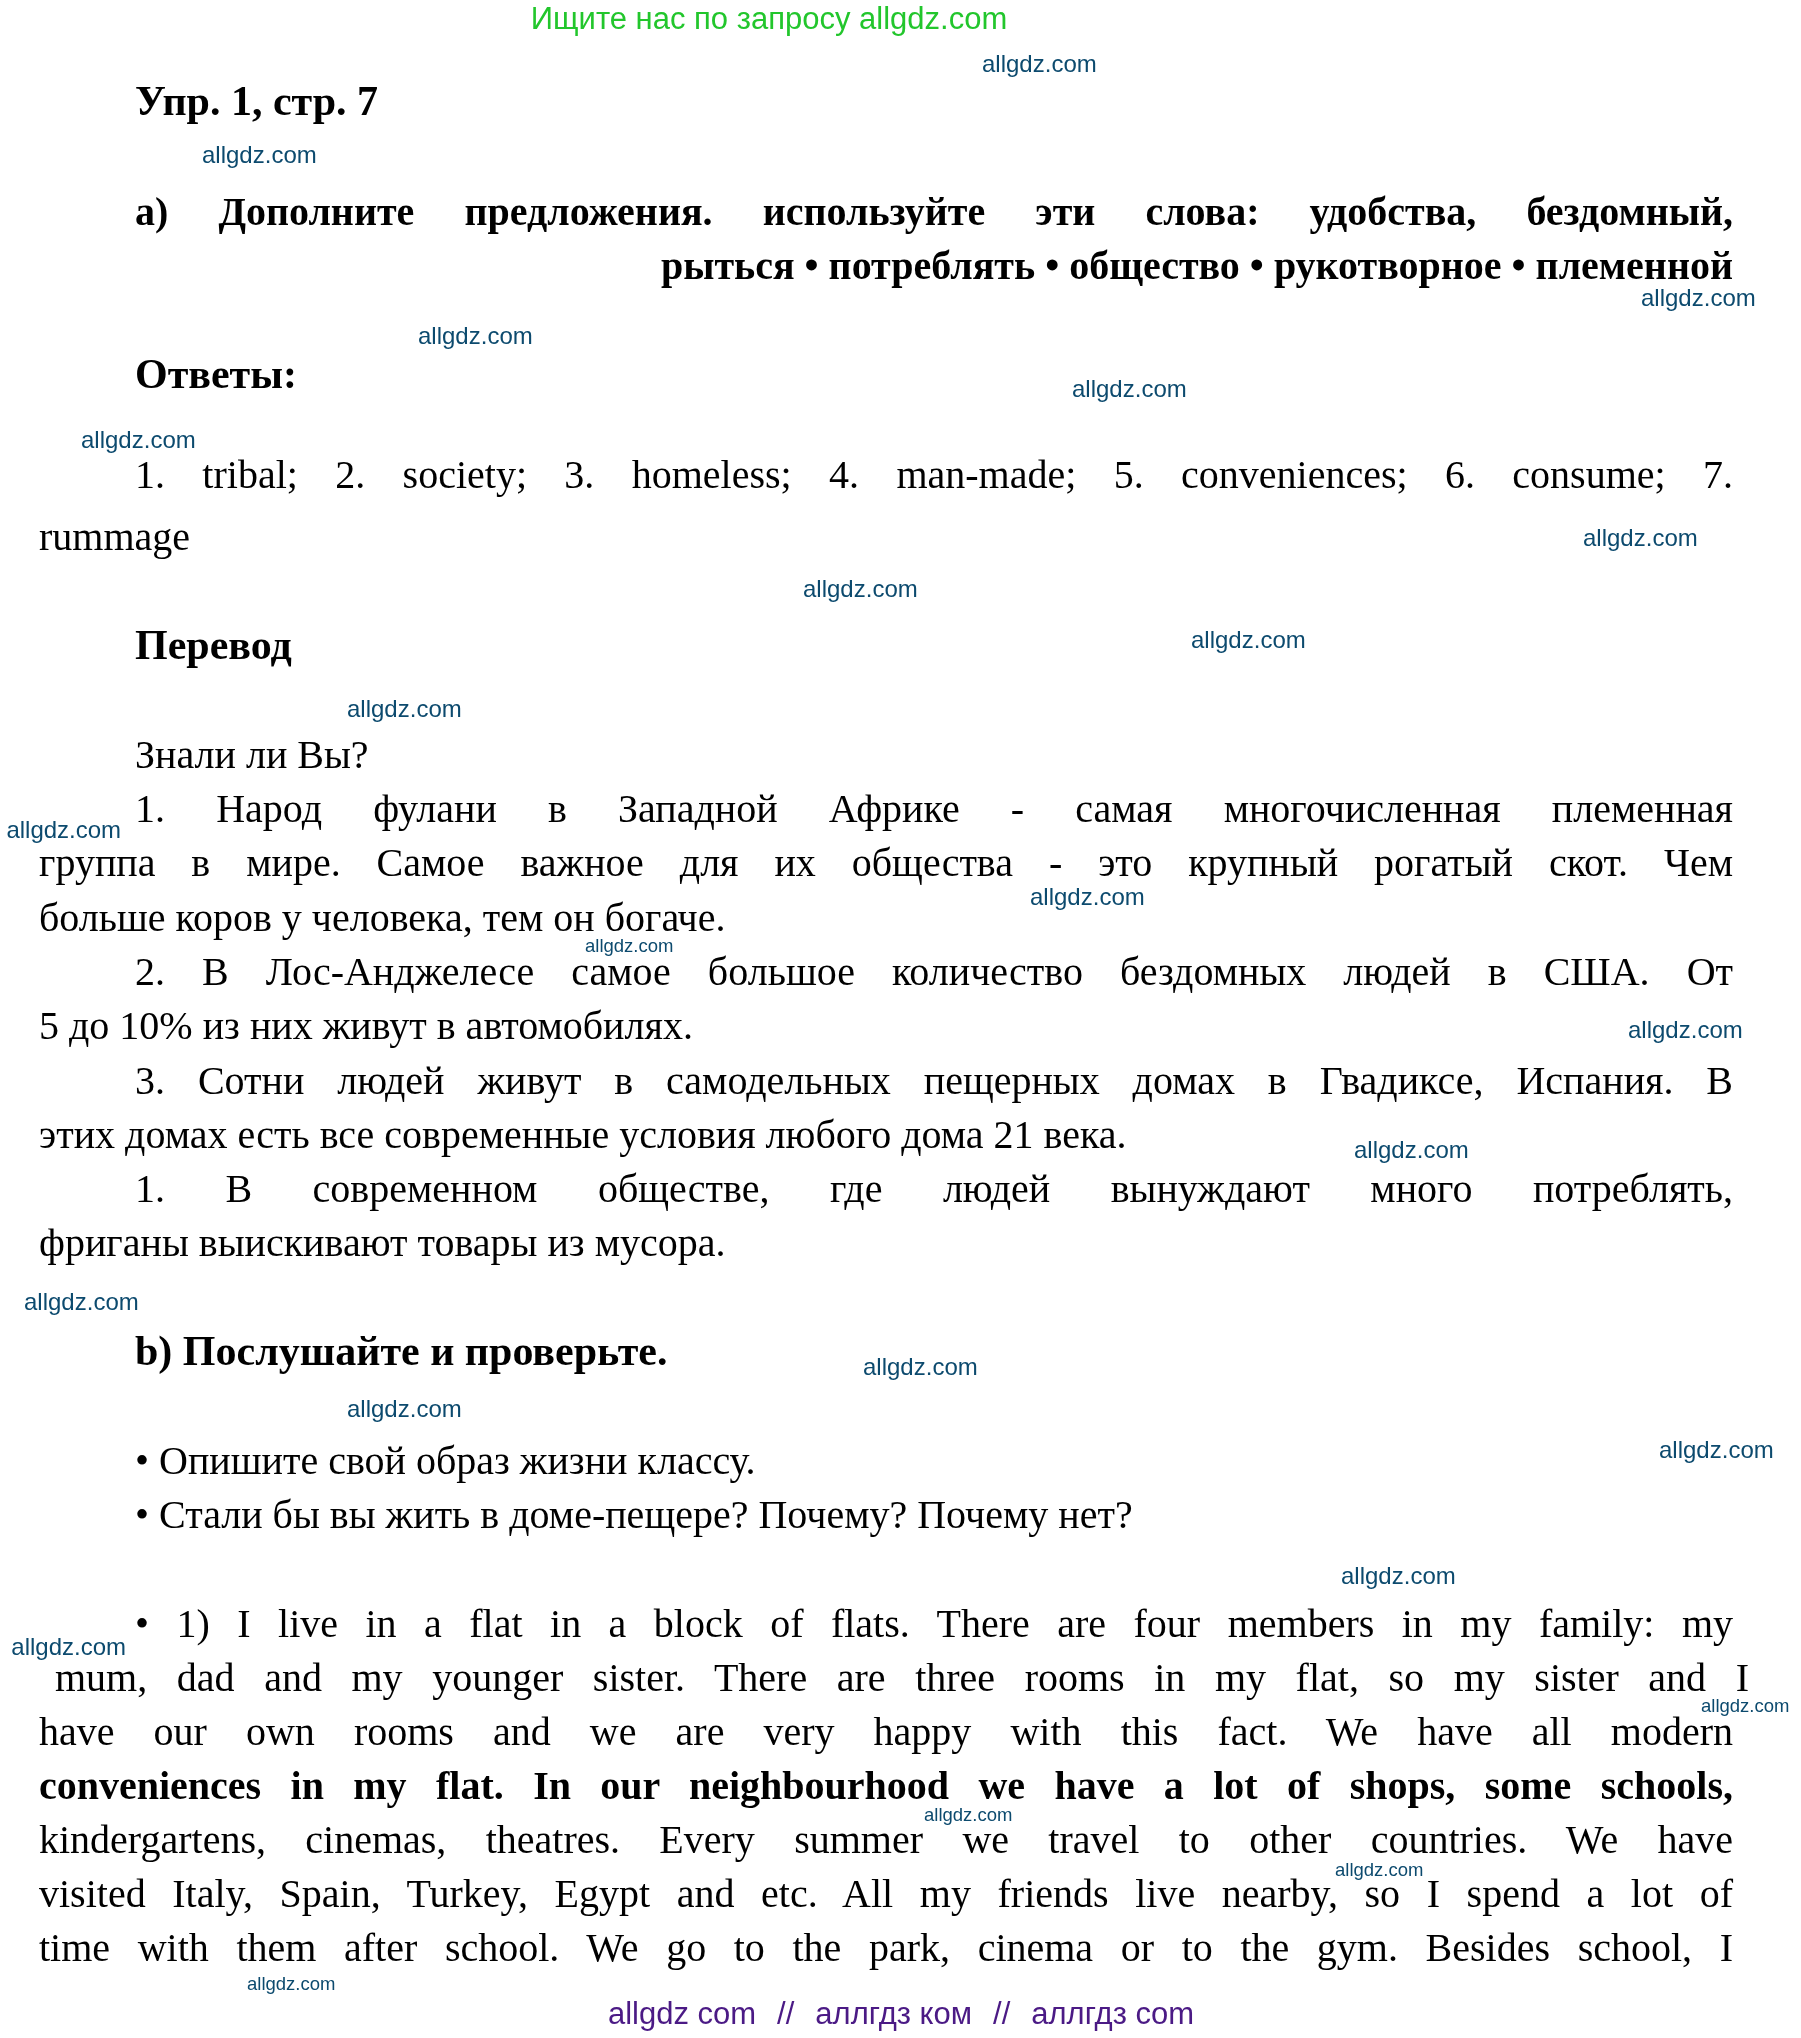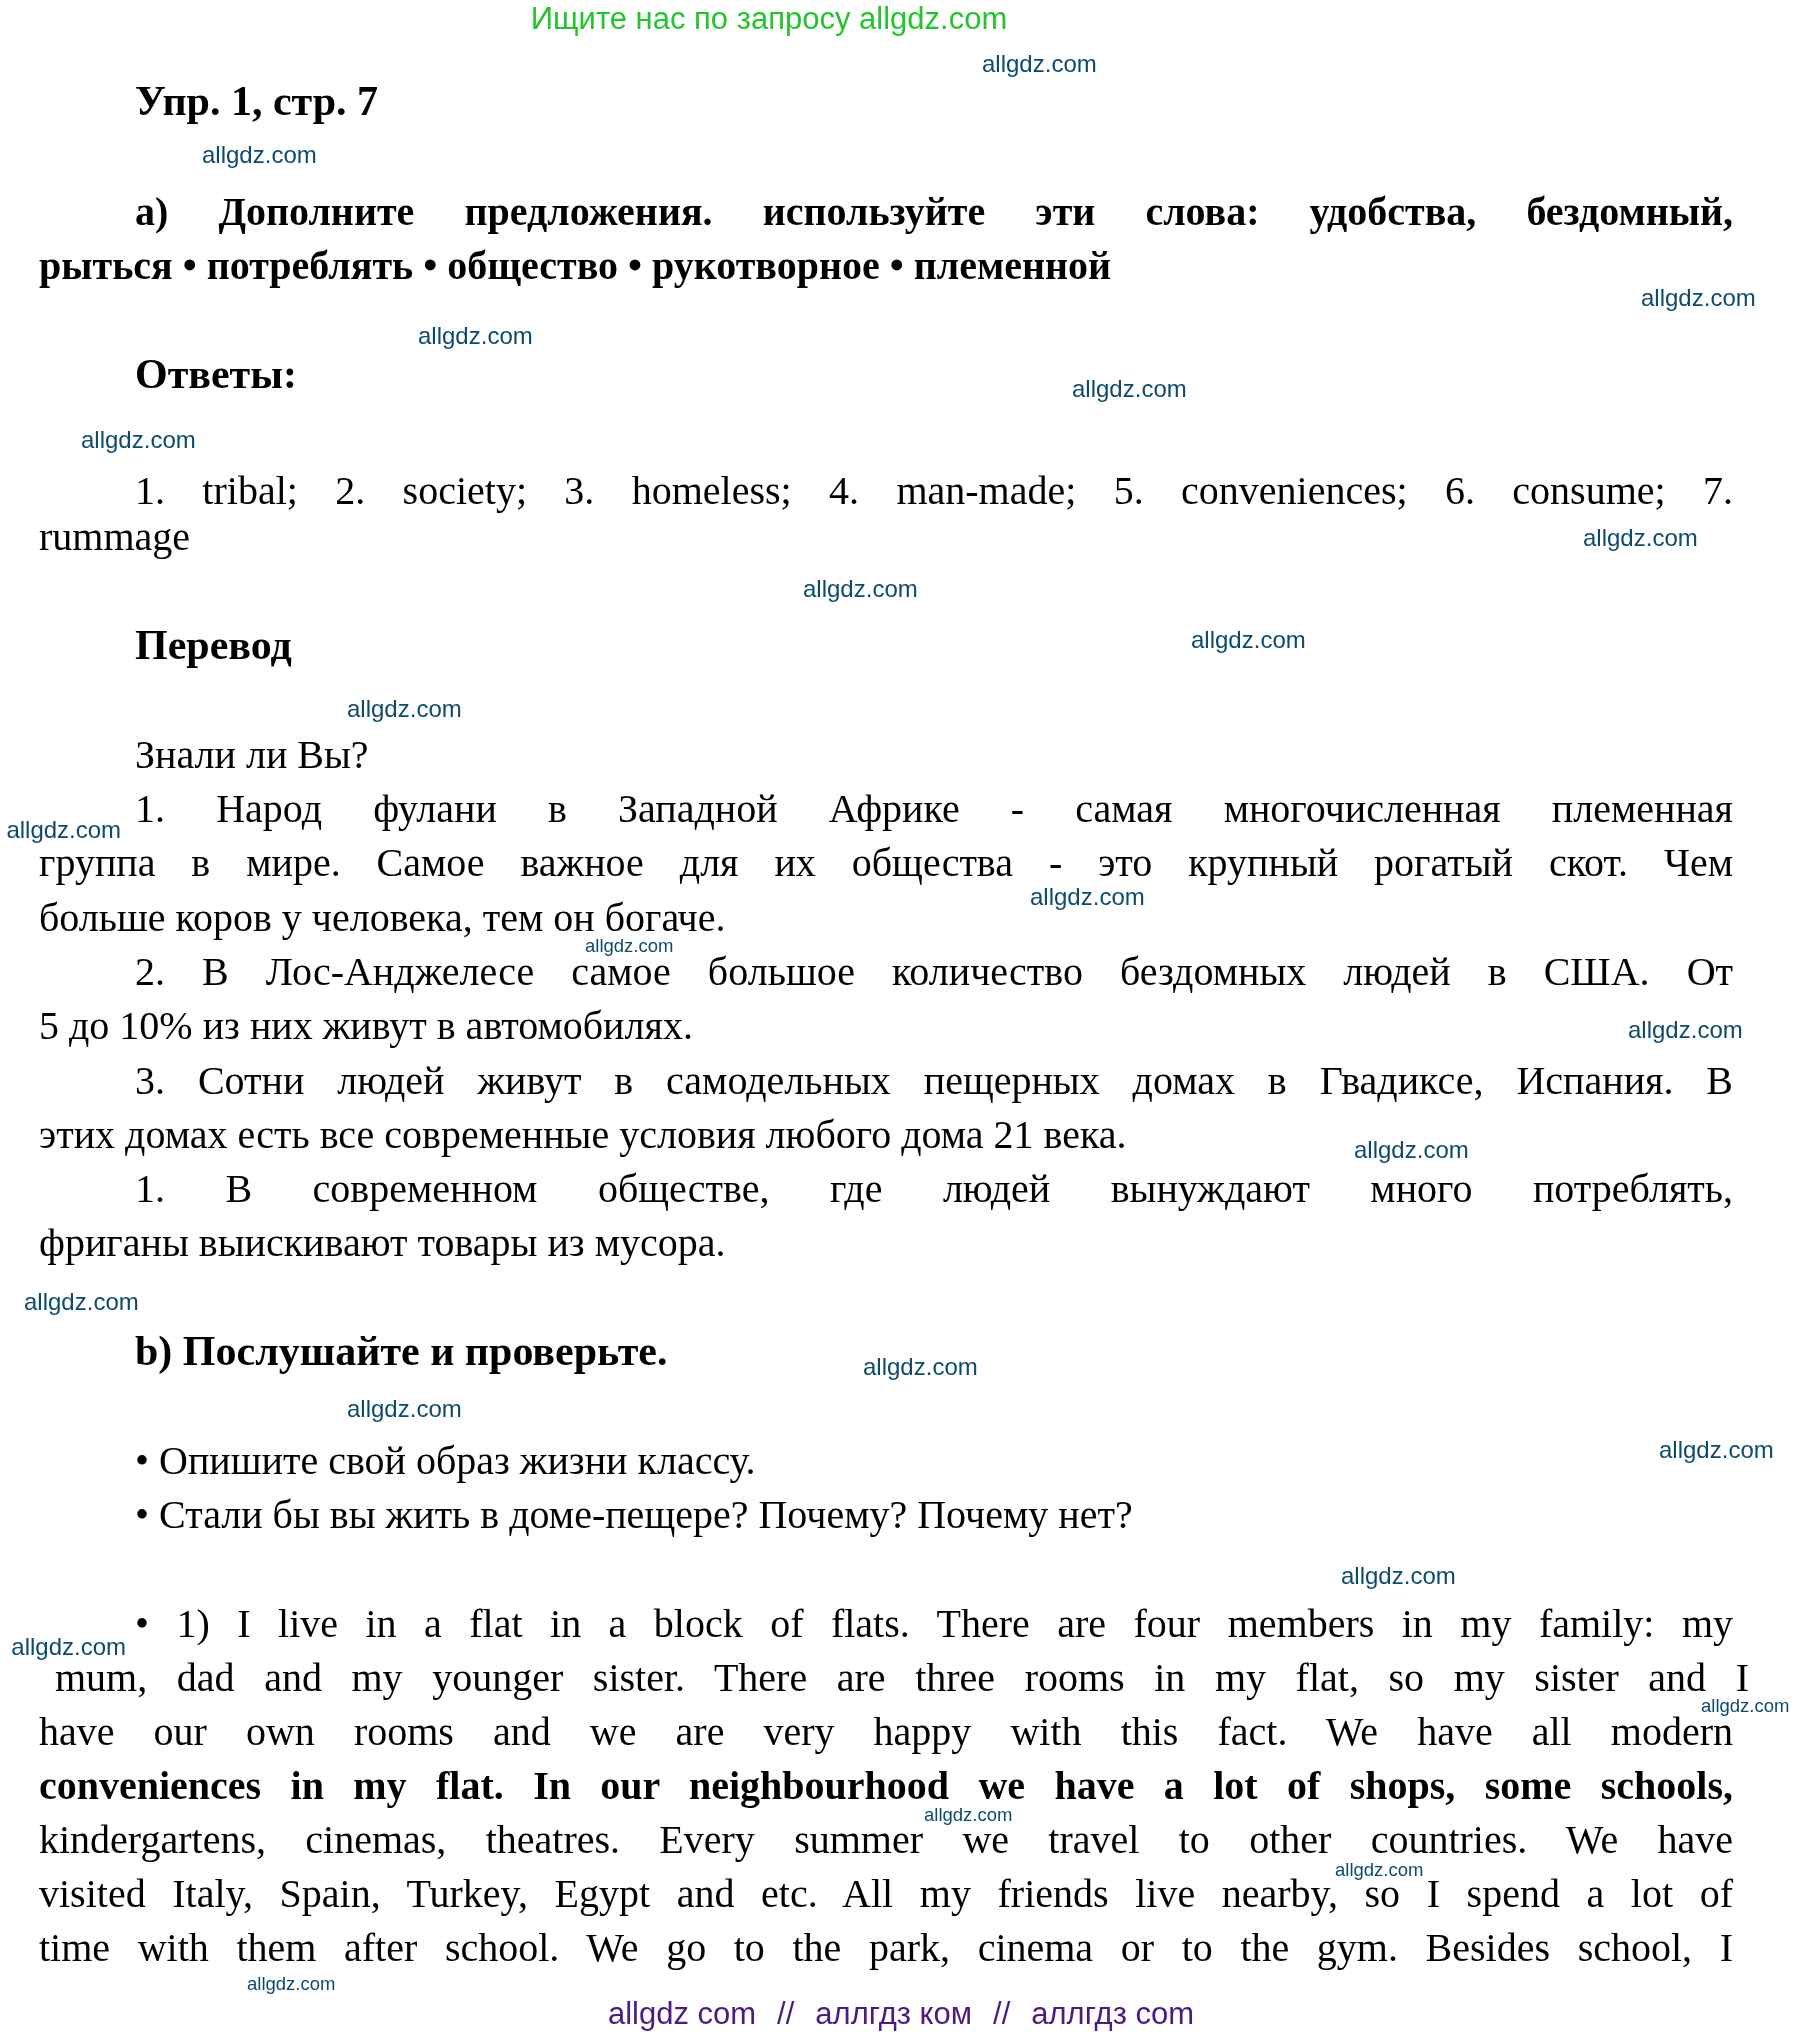--- a/index.html
+++ b/index.html
@@ -45,24 +45,24 @@
 <div class="wm" style="left:1341px;top:1562px;">allgdz.com</div>
 <div class="wm" style="left:11.3px;top:1633px;">allgdz.com</div>
 <div class="wm small" style="left:1701px;top:1695px;">allgdz.com</div>
 <div class="wm small" style="left:924px;top:1804px;">allgdz.com</div>
 <div class="wm small" style="left:1335px;top:1859px;">allgdz.com</div>
 <div class="wm small" style="left:247px;top:1973px;">allgdz.com</div>
 
 <div class="line ind heading" style="top:79px;">Упр. 1, стр. 7</div>
 
 <div class="line ind bold just" style="top:189px;">a) Дополните предложения. используйте эти слова: удобства, бездомный,</div>
-<div class="line bold" style="top:243px;">рыться • потреблять • общество • рукотворное • племенной</div>
+<div class="line bold" style="top:243px;text-align:right;">рыться • потреблять • общество • рукотворное • племенной</div>
 
 <div class="line ind heading" style="top:352px;">Ответы:</div>
-<div class="line ind just" style="top:468px;">1. tribal; 2. society; 3. homeless; 4. man-made; 5. conveniences; 6. consume; 7.</div>
+<div class="line ind just" style="top:452px;">1. tribal; 2. society; 3. homeless; 4. man-made; 5. conveniences; 6. consume; 7.</div>
 <div class="line" style="top:514px;">rummage</div>
 
 <div class="line ind heading" style="top:623px;">Перевод</div>
 <div class="line ind" style="top:732px;">Знали ли Вы?</div>
 <div class="line ind just" style="top:786px;">1. Народ фулани в Западной Африке - самая многочисленная племенная</div>
 <div class="line just" style="top:840px;">группа в мире. Самое важное для их общества - это крупный рогатый скот. Чем</div>
 <div class="line" style="top:895px;">больше коров у человека, тем он богаче.</div>
 <div class="line ind just" style="top:949px;">2. В Лос-Анджелесе самое большое количество бездомных людей в США. От</div>
 <div class="line" style="top:1003px;">5 до 10% из них живут в автомобилях.</div>
 <div class="line ind just" style="top:1058px;">3. Сотни людей живут в самодельных пещерных домах в Гвадиксе, Испания. В</div>

